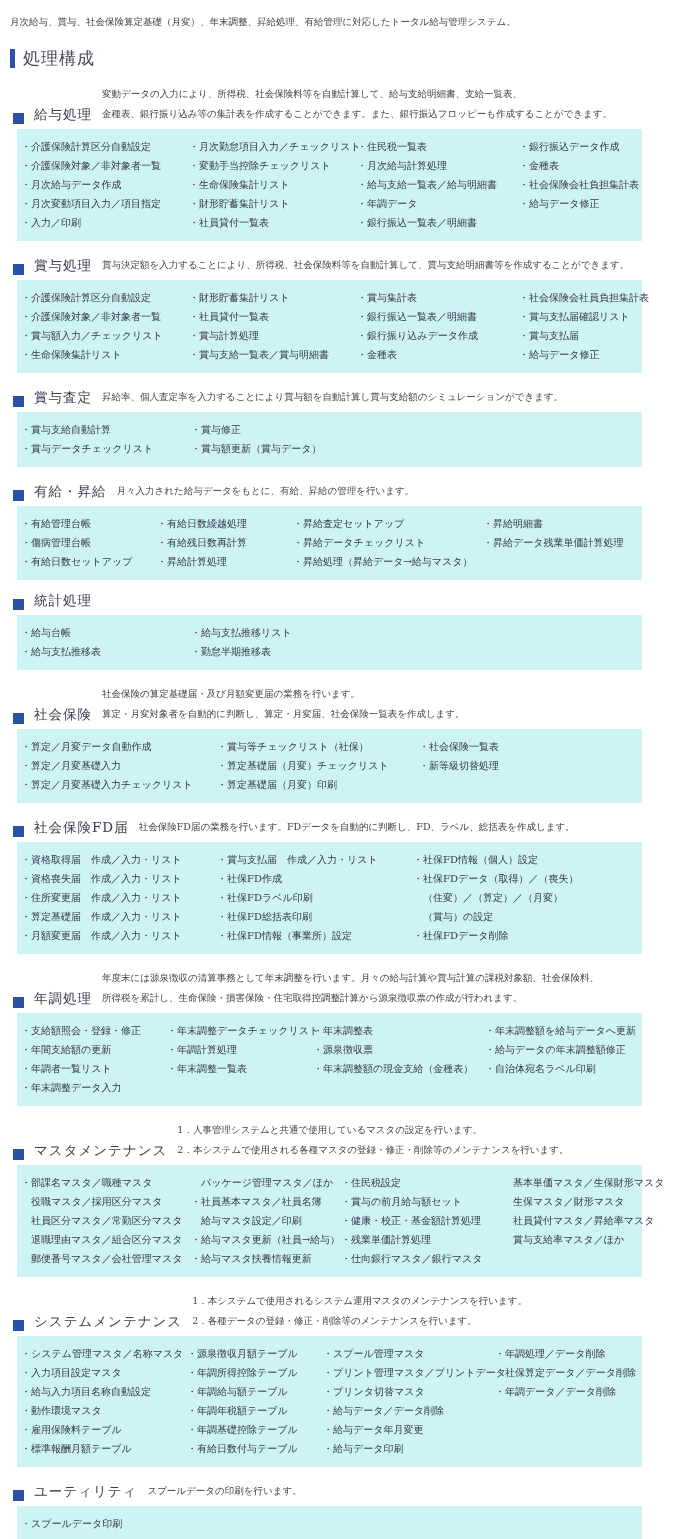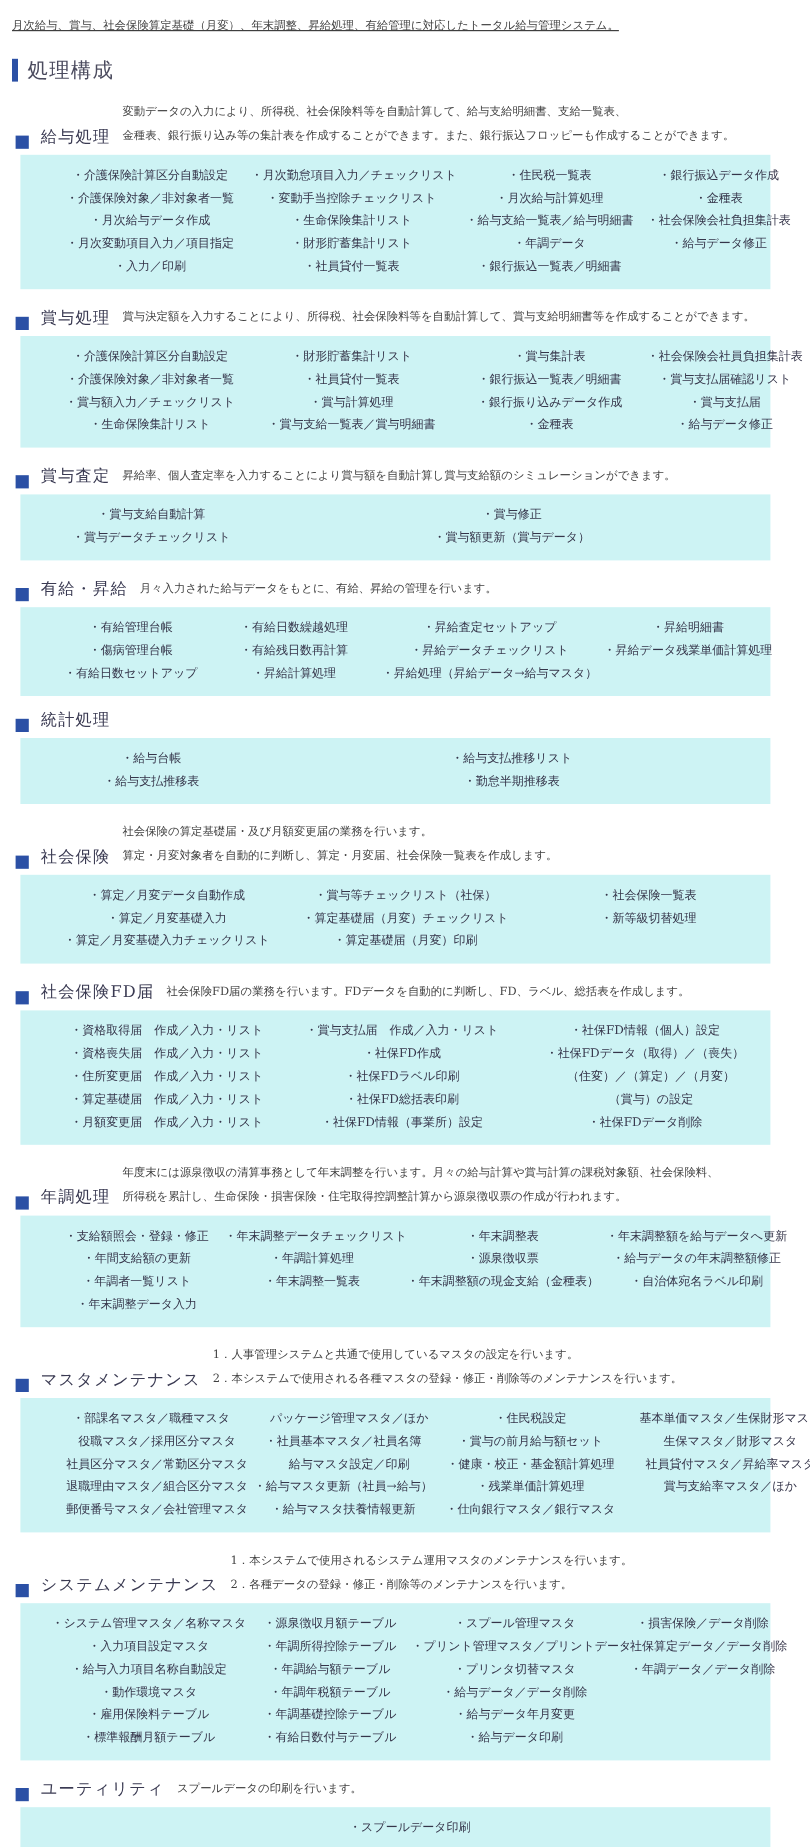--- a/index.html
+++ b/index.html
@@ -10,36 +10,35 @@
     --title:#3a3a52;
   }
   html,body{margin:0;padding:0;background:#ffffff;}
   body{
     width:675px;min-height:1539px;
     font-family:"DejaVu Serif","Liberation Serif",serif;
     color:var(--text);
     overflow-x:hidden;
   }
   .page{padding:14px 0 10px 10px;}
-  .intro{font-size:9.5px;line-height:15px;white-space:pre;text-decoration:underline;}
+  .intro{font-size:9.5px;line-height:15px;white-space:pre;}
   .h1{display:flex;align-items:center;gap:8px;margin:18px 0 10px 0;}
   .h1 .bar{width:5px;height:19px;background:var(--accent);}
   .h1 .h1-text{font-size:17px;color:#4b4b5e;letter-spacing:1px;}
   .sec{margin:0;}
   .sec-head{display:flex;align-items:flex-end;gap:10px;padding-left:3px;margin-top:6px;}
   .marker{flex:0 0 auto;width:11px;height:11px;background:var(--accent);margin-top:4px;}
   .sec-title{font-size:13.5px;color:var(--title);white-space:nowrap;letter-spacing:1px;line-height:20px;}
   .sec-desc{padding-top:4px;}
   .sec-desc .desc-line{font-size:9.5px;line-height:20px;white-space:pre;color:var(--text);}
   .menu-box{
     background:var(--box-bg);
     margin:5px 33px 10px 7px;
-    padding:8px 0 9px 24px;
+    padding:8px 0 9px 4px;
     display:flex;
-    text-align:center;
   }
   .menu-col{flex:0 0 auto;}
   .menu-col.grow{flex:1 1 auto;}
   .menu-item{font-size:10px;line-height:19px;white-space:pre;color:var(--item);}
 </style>
 </head>
 <body>
 
 <div class="page">
   <div class="intro">月次給与、賞与、社会保険算定基礎（月変）、年末調整、昇給処理、有給管理に対応したトータル給与管理システム。</div>
@@ -345,21 +344,21 @@
           </div>
           <div class="menu-col" style="width: 172px;">
             <div class="menu-item">・スプール管理マスタ</div>
             <div class="menu-item">・プリント管理マスタ／プリントデータ</div>
             <div class="menu-item">・プリンタ切替マスタ</div>
             <div class="menu-item">・給与データ／データ削除</div>
             <div class="menu-item">・給与データ年月変更</div>
             <div class="menu-item">・給与データ印刷</div>
           </div>
           <div class="menu-col grow">
-            <div class="menu-item">・損害保険／データ削除</div>
+            <div class="menu-item">・年調処理／データ削除</div>
             <div class="menu-item">・社保算定データ／データ削除</div>
             <div class="menu-item">・年調データ／データ削除</div>
           </div>
         </div>
       </section>
       <section class="sec">
         <div class="sec-head">
           <span class="marker"></span>
           <span class="sec-title">ユーティリティ</span>
           <span class="sec-desc">

